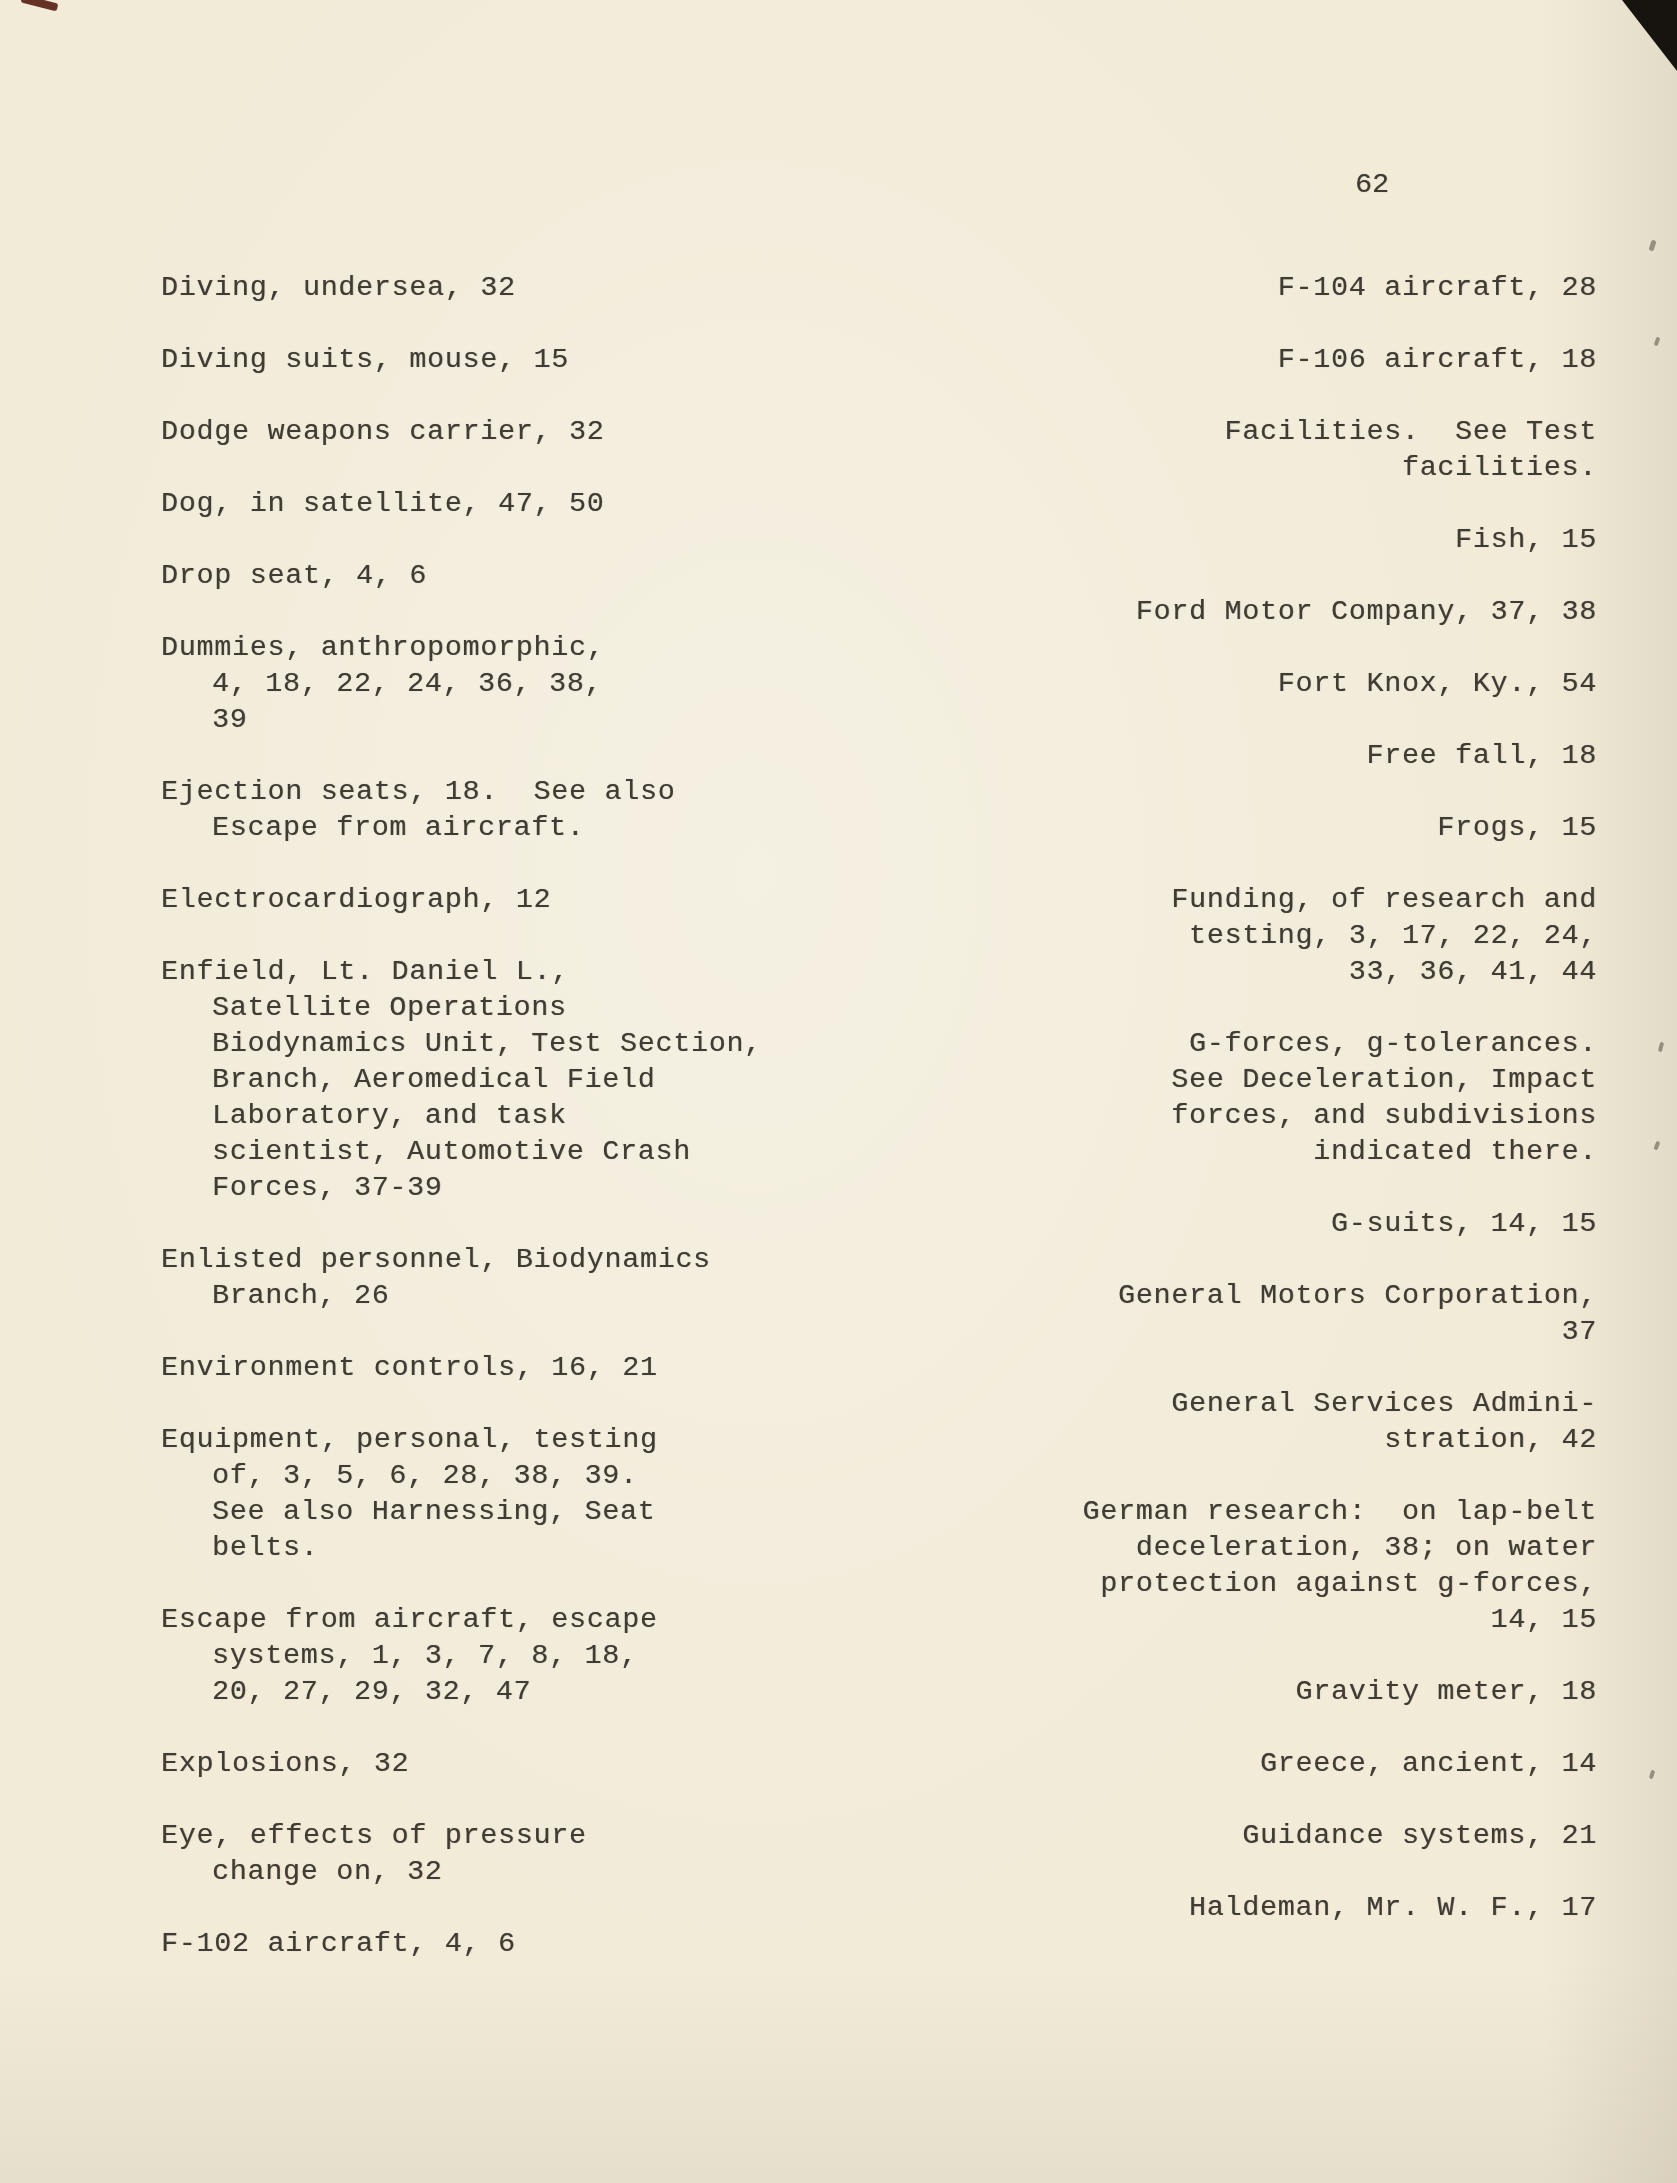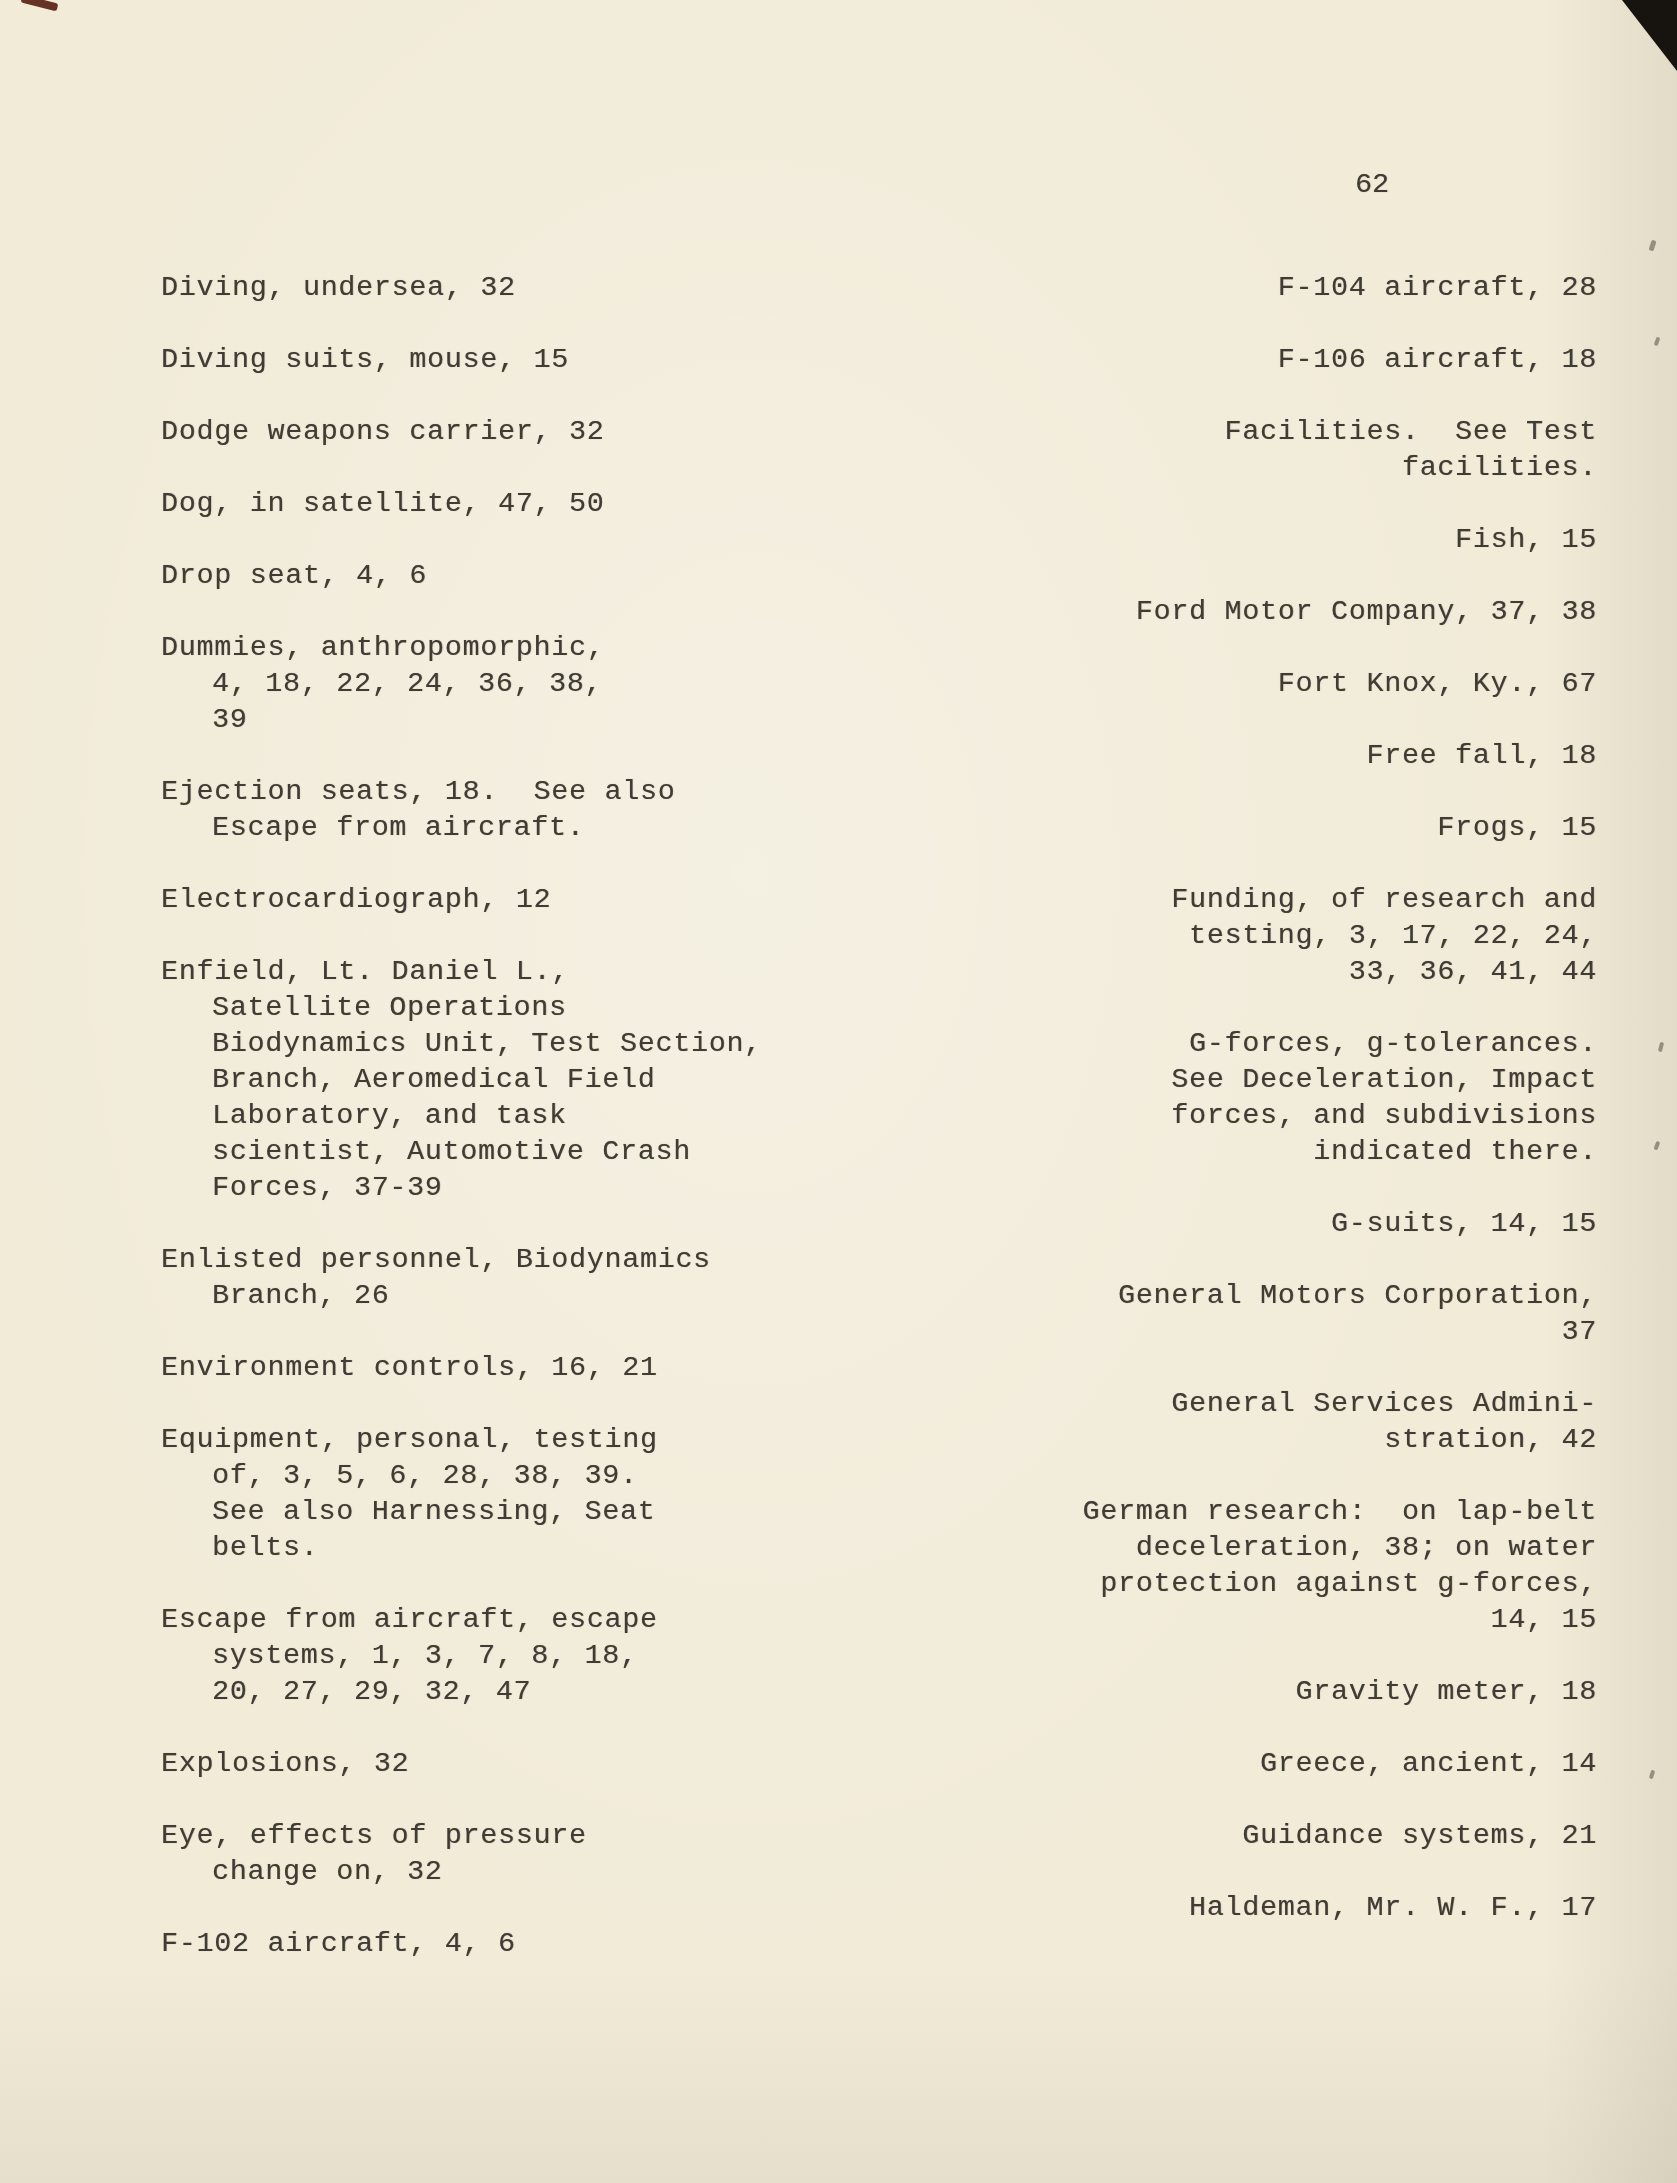--- a/index.html
+++ b/index.html
@@ -180,21 +180,21 @@
         <div class="line"><span>Facilities.  </span><span class="u">See</span><span> Test</span></div>
         <div class="line cont"><span>facilities.</span></div>
       </div>
       <div class="entry">
         <div class="line"><span>Fish, 15</span></div>
       </div>
       <div class="entry">
         <div class="line"><span>Ford Motor Company, 37, 38</span></div>
       </div>
       <div class="entry">
-        <div class="line"><span>Fort Knox, Ky., 67</span></div>
+        <div class="line"><span>Fort Knox, Ky., 54</span></div>
       </div>
       <div class="entry">
         <div class="line"><span>Free fall, 18</span></div>
       </div>
       <div class="entry">
         <div class="line"><span>Frogs, 15</span></div>
       </div>
       <div class="entry">
         <div class="line"><span>Funding, of research and</span></div>
         <div class="line cont"><span>testing, 3, 17, 22, 24,</span></div>

